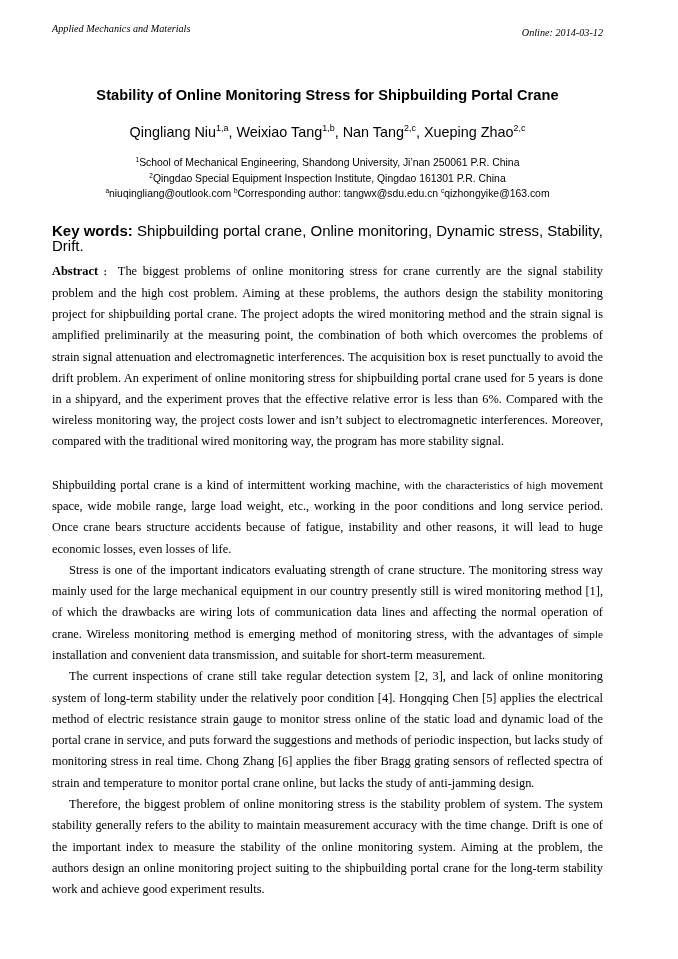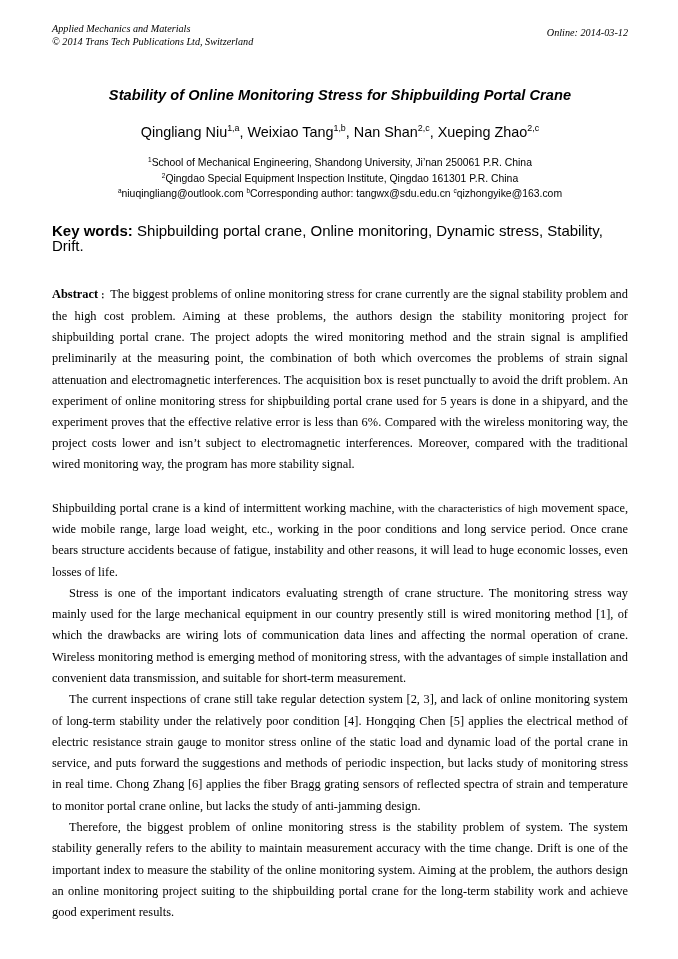--- a/index.html
+++ b/index.html
@@ -14,21 +14,21 @@
     color: #000000;
     -webkit-font-smoothing: antialiased;
   }
 
   .page {
     position: relative;
     width: 678px;
     height: 959px;
     background: #ffffff;
     box-sizing: border-box;
-    padding: 22px 50px 0 52px;
+    padding: 22px 75px 0 52px;
   }
 
   
   .journal-header {
     font-style: italic;
     font-size: 10.2px;
     line-height: 13.2px;
     position: relative;
     height: 56px;
   }
@@ -49,21 +49,20 @@
   .title-block {
     margin-top: 8px;
     text-align: center;
   }
   .paper-title {
     font-family: "Liberation Sans", "DejaVu Sans", sans-serif;
     font-weight: bold;
     font-size: 14.6px;
     line-height: 19px;
     letter-spacing: 0.05px;
-    font-style: italic;
   }
   .authors {
     font-family: "Liberation Sans", "DejaVu Sans", sans-serif;
     font-size: 14.4px;
     line-height: 19px;
     margin-top: 18px;
   }
   .authors sup,
   .affil sup,
   .emails sup {
@@ -96,21 +95,21 @@
     font-size: 15px;
     line-height: 15px;
     margin-top: 21px;
   }
   .keywords .kw-label {
     font-weight: bold;
   }
 
   
   .abstract {
-    margin-top: 31px;
+    margin-top: 8px;
     font-size: 12.4px;
     line-height: 21.2px;
     text-align: justify;
     text-justify: inter-word;
   }
   .abstract .ab-label {
     font-weight: bold;
   }
   .abstract .ab-colon {
     font-weight: bold;
@@ -142,27 +141,26 @@
     font-size: 11.2px;
   }
 </style>
 </head>
 <body>
 
 <div class="page">
 
   <div class="journal-header">
     <div class="hline">Applied Mechanics and Materials</div>
-    <div class="hline">© 2014 Trans Tech Publications Ltd, Switzerland</div>
     <div class="journal-online">Online: 2014-03-12</div>
   </div>
 
   <div class="title-block">
     <div class="paper-title">Stability of Online Monitoring Stress for Shipbuilding Portal Crane</div>
-    <div class="authors"><span>Qingliang Niu</span><sup>1,a</sup><span>, </span><span>Weixiao Tang</span><sup>1,b</sup><span>, </span><span>Nan Shan</span><sup>2,c</sup><span>, </span><span>Xueping Zhao</span><sup>2,c</sup></div>
+    <div class="authors"><span>Qingliang Niu</span><sup>1,a</sup><span>, </span><span>Weixiao Tang</span><sup>1,b</sup><span>, </span><span>Nan Tang</span><sup>2,c</sup><span>, </span><span>Xueping Zhao</span><sup>2,c</sup></div>
   </div>
 
   <div class="affils">
       <div class="affil"><sup>1</sup><span>School of Mechanical Engineering, Shandong University, Ji’nan 250061 P.R. China</span></div>
       <div class="affil"><sup>2</sup><span>Qingdao Special Equipment Inspection Institute, Qingdao 161301 P.R. China</span></div>
     </div>
 
   <div class="emails"><sup>a</sup><span>niuqingliang@outlook.com</span> <sup>b</sup><span>Corresponding author: tangwx@sdu.edu.cn</span> <sup>c</sup><span>qizhongyike@163.com</span></div>
 
   <div class="keywords">

